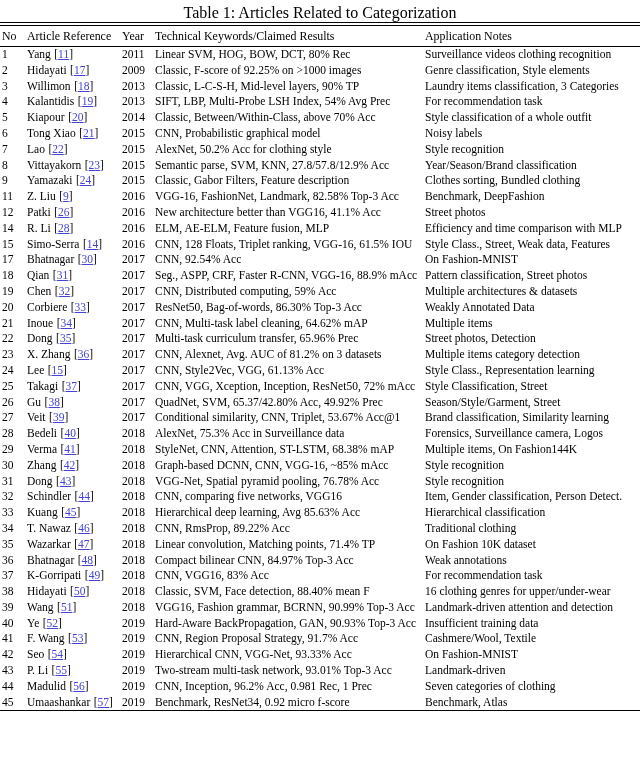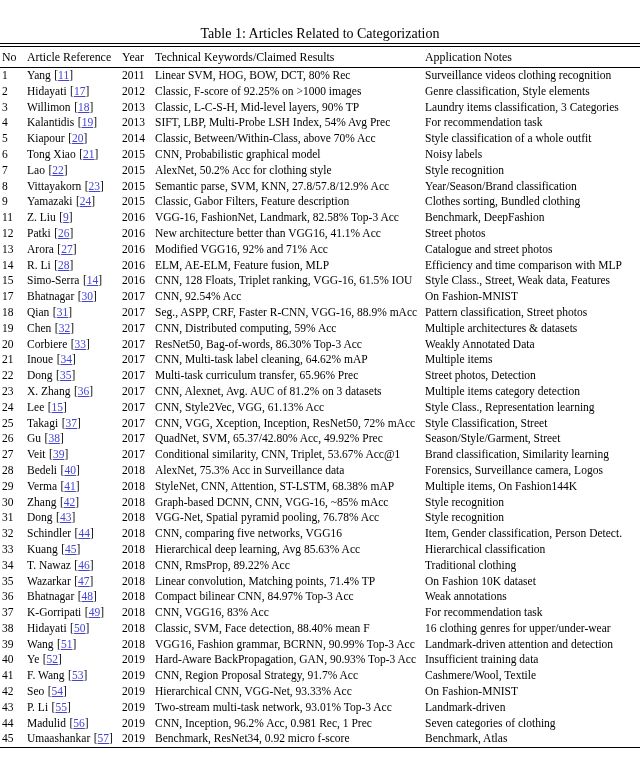--- a/index.html
+++ b/index.html
@@ -2,21 +2,21 @@
 <html><head>
 <meta charset="utf-8">
 <style>
   html, body { margin: 0; padding: 0; }
   body {
     width: 640px; height: 757px; background: #ffffff; overflow: hidden;
     font-family: "Liberation Serif", serif; color: #000000;
   }
   .caption {
     height: 16px; line-height: 16px; text-align: center;
-    font-size: 14px; padding-top: 18px; margin-top: 8px;
+    font-size: 16px; padding-top: 5px;
   }
   .toprule {
     height: 2px; margin-top: 1px;
     border-top: 1.2px solid #000; border-bottom: 1.2px solid #000;
   }
   table.articles {
     width: 640px; border-collapse: collapse; table-layout: fixed;
     border-bottom: 1.4px solid #000;
   }
   th {
@@ -61,21 +61,21 @@
       <tr>
     <td class="c-no">1</td>
     <td class="c-art"><span>Yang</span><span class="cite-open">[</span><a class="cite" href="#" style="color: rgb(68, 67, 212);">11</a><span>]</span></td>
     <td class="c-year">2011</td>
     <td class="c-kw">Linear SVM, HOG, BOW, DCT, 80% Rec</td>
     <td class="c-nt">Surveillance videos clothing recognition</td>
   </tr>
       <tr>
     <td class="c-no">2</td>
     <td class="c-art"><span>Hidayati</span><span class="cite-open">[</span><a class="cite" href="#" style="color: rgb(68, 67, 212);">17</a><span>]</span></td>
-    <td class="c-year">2012</td>
+    <td class="c-year">2009</td>
     <td class="c-kw">Classic, F-score of 92.25% on &gt;1000 images</td>
     <td class="c-nt">Genre classification, Style elements</td>
   </tr>
       <tr>
     <td class="c-no">3</td>
     <td class="c-art"><span>Willimon</span><span class="cite-open">[</span><a class="cite" href="#" style="color: rgb(68, 67, 212);">18</a><span>]</span></td>
     <td class="c-year">2013</td>
     <td class="c-kw">Classic, L-C-S-H, Mid-level layers, 90% TP</td>
     <td class="c-nt">Laundry items classification, 3 Categories</td>
   </tr>
@@ -129,27 +129,20 @@
     <td class="c-nt">Benchmark, DeepFashion</td>
   </tr>
       <tr>
     <td class="c-no">12</td>
     <td class="c-art"><span>Patki</span><span class="cite-open">[</span><a class="cite" href="#" style="color: rgb(68, 67, 212);">26</a><span>]</span></td>
     <td class="c-year">2016</td>
     <td class="c-kw">New architecture better than VGG16, 41.1% Acc</td>
     <td class="c-nt">Street photos</td>
   </tr>
       <tr>
-    <td class="c-no">13</td>
-    <td class="c-art"><span>Arora</span><span class="cite-open">[</span><a class="cite" href="#" style="color: rgb(68, 67, 212);">27</a><span>]</span></td>
-    <td class="c-year">2016</td>
-    <td class="c-kw">Modified VGG16, 92% and 71% Acc</td>
-    <td class="c-nt">Catalogue and street photos</td>
-  </tr>
-      <tr>
     <td class="c-no">14</td>
     <td class="c-art"><span>R. Li</span><span class="cite-open">[</span><a class="cite" href="#" style="color: rgb(68, 67, 212);">28</a><span>]</span></td>
     <td class="c-year">2016</td>
     <td class="c-kw">ELM, AE-ELM, Feature fusion, MLP</td>
     <td class="c-nt">Efficiency and time comparison with MLP</td>
   </tr>
       <tr>
     <td class="c-no">15</td>
     <td class="c-art"><span>Simo-Serra</span><span class="cite-open">[</span><a class="cite" href="#" style="color: rgb(68, 67, 212);">14</a><span>]</span></td>
     <td class="c-year">2016</td>

